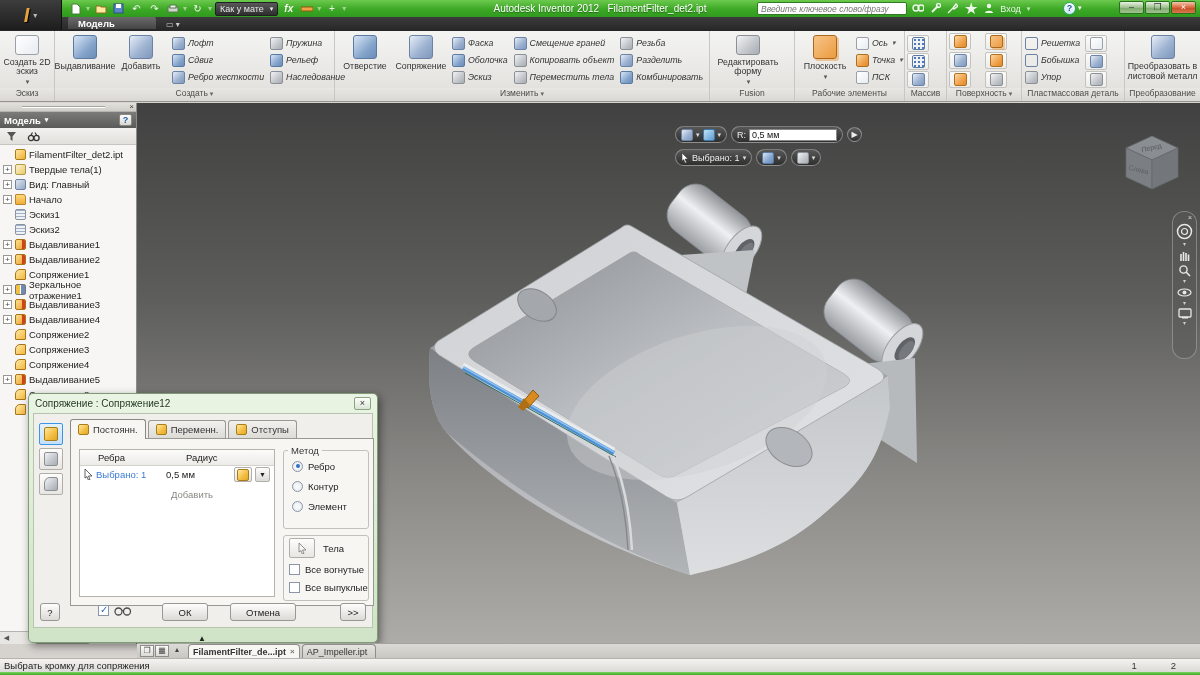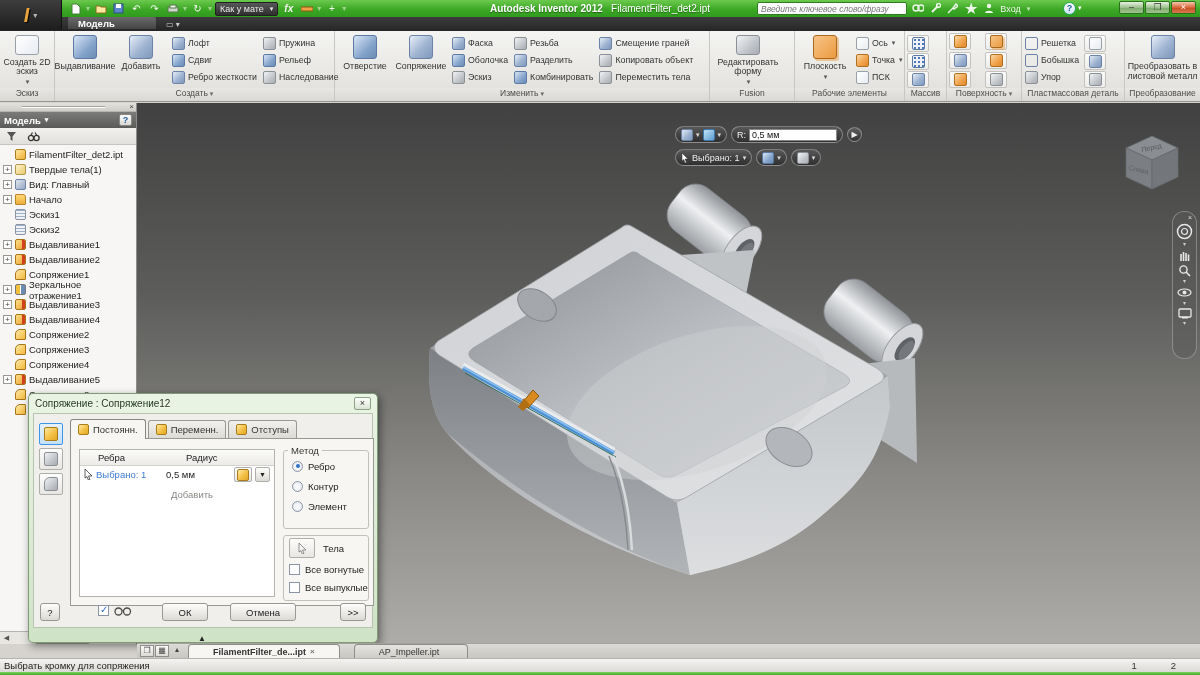--- a/index.html
+++ b/index.html
@@ -18,21 +18,21 @@
   .applogo .dd { color:#bbb; font-size:8px; margin-left:4px; }
   .qat { display:flex; align-items:center; gap:3px; margin-left:68px; height:17px; }
   .qbtn { width:15px; height:14px; display:flex; align-items:center; justify-content:center;
     color:#f2f6ee; font-size:10px; line-height:10px; }
   .qbtn svg { display:block; }
   .qsep { color:#9fd48e; font-size:8px; }
   .combo { height:14px; background:linear-gradient(#585858,#2e2e2e); border:1px solid #1f1f1f;
     border-radius:2px; color:#e8e8e8; font-size:9px; padding:0 4px; display:flex; align-items:center; gap:6px; }
   .title-text { position:absolute; left:0; right:0; text-align:center; color:#fff; font-size:10px;
     text-shadow:0 1px 1px rgba(0,0,0,.4); pointer-events:none; }
-  .title-text b { font-weight:bold; }
+  .title-text b { font-weight:normal; }
   .tsearch { position:absolute; left:757px; top:2px; width:150px; height:13px; background:#fff;
     border:1px solid #2f7a22; border-radius:2px; font-size:8.5px; font-style:italic; color:#888;
     padding:0 3px; font-family:"Liberation Sans", sans-serif; }
   .ticons { position:absolute; left:912px; top:1px; display:flex; align-items:center; gap:6px; height:15px; }
   .ticon { color:#eef5ea; }
   .signin { color:#f2f7ee; font-size:9px; }
   .helpbtn { position:absolute; left:1063px; top:1px; width:26px; height:14px; display:flex;
     align-items:center; gap:2px; color:#fff; font-size:10px; }
   .helpbtn .q { width:13px; height:13px; border-radius:50%; background:linear-gradient(#fefefe,#cfe3f7);
     color:#1f5c9e; font-weight:bold; font-size:9px; display:flex; align-items:center; justify-content:center;
@@ -56,21 +56,21 @@
     background:linear-gradient(#f4f4f2,#e6e5e2 70%,#dddcd8); border-bottom:1px solid #979590; }
   .rgroup { position:absolute; top:0; height:57px; border-right:1px solid #c9c7c3; }
   .rlabel { position:absolute; top:57px; height:13px; left:0; right:0; text-align:center;
     font-size:8.5px; color:#4e4c49; background:linear-gradient(#e8e7e4,#d9d8d4); border-right:1px solid #c9c7c3; }
   .rlabel.has-dd::after { content:" ▾"; font-size:7px; color:#6a6865; }
   .rbody { display:flex; height:57px; align-items:flex-start; padding:2px 2px 0 2px; gap:2px; }
   .rbig { width:56px; height:53px; display:flex; flex-direction:column; align-items:center;
     font-size:8.8px; color:#333; text-align:center; line-height:9.5px; border-radius:2px; }
   .rbig .bico { width:24px; height:24px; margin:2px 0 3px; border-radius:3px; }
   .rbig.wide { width:72px; }
-  .scol { display:flex; flex-direction:column; gap:1px; padding-top:2px; }
+  .scol { display:flex; flex-direction:column; gap:1px; padding-top:2px;font-style:italic; }
   .sbtn { height:16px; display:flex; align-items:center; gap:3px; font-size:8.8px; color:#333;
     padding:0 3px 0 1px; border-radius:2px; white-space:nowrap; }
   .sico { width:13px; height:13px; border-radius:2px; flex:none; }
   .ibtn { width:22px; height:17px; display:flex; align-items:center; justify-content:center;
     border:1px solid #c4c2be; border-radius:2px; background:linear-gradient(#fcfcfb,#ececea); }
   .ibtn .sico{ width:13px; height:13px; }
 
   
   .blu  { background:linear-gradient(135deg,#e7eef7,#9fb4d2 55%,#7e97bb); border:1px solid #6d83a6; }
   .blu2 { background:linear-gradient(135deg,#d9e6f5,#86a5cc 60%,#6a8cb6); border:1px solid #5b7aa3; }
@@ -204,22 +204,22 @@
     display:flex; align-items:center; justify-content:center; }
   .dgrip { position:absolute; left:50%; bottom:-1px; margin-left:-5px; color:#222; font-size:8px; }
 
   
   .doctabs { position:absolute; left:137px; top:643px; width:1063px; height:15px;
     background:linear-gradient(#dcdad6,#c9c7c2); border-top:1px solid #a5a39e; display:flex; align-items:flex-end; }
   .wbtns { display:flex; gap:1px; margin:0 4px 1px 3px; }
   .wbtn { width:14px; height:12px; border:1px solid #8f8d89; background:linear-gradient(#fbfbfa,#dcdad5);
     font-size:8px; line-height:10px; text-align:center; color:#444; }
   .dtab2 { height:14px; border:1px solid #8f8d89; border-bottom:none; border-radius:4px 4px 0 0;
-    background:linear-gradient(#e6e4e0,#cfcdc8); padding:0 24px; font-size:9px; color:#333;
-    display:flex; align-items:center; gap:4px; margin-right:14px;text-align:right; }
+    background:linear-gradient(#e6e4e0,#cfcdc8); padding:0 4px; font-size:9px; color:#333;
+    display:flex; align-items:center; gap:4px; margin-right:2px;text-align:right; }
   .dtab2.active { background:#f7f6f3; font-weight:bold; }
   .dtab2 .tx { font-size:8px; color:#777; }
   .statusbar { position:absolute; left:0; top:658px; width:1200px; height:14px;
     background:linear-gradient(#f4f3f1,#dcdad6); border-top:1px solid #b5b3ae; display:flex;
     align-items:center; font-size:9.5px; color:#222; padding:0 4px; }
   .statusbar .nums { margin-left:auto; display:flex; gap:34px; padding-right:20px; font-size:9.5px; color:#333; }
   .greenline { position:absolute; left:0; top:672px; width:1200px; height:3px;
     background:linear-gradient(#7ed45f,#3ca825); }
 </style>
 </head>
@@ -409,45 +409,45 @@
             <span>Оболочка</span>
           </div>
           <div class="sbtn">
             <span class="sico gry"></span>
             <span>Эскиз</span>
           </div>
           </div>
         <div class="scol">
 
           <div class="sbtn">
+            <span class="sico blu"></span>
+            <span>Смещение граней</span>
+          </div>
+          <div class="sbtn">
+            <span class="sico gry"></span>
+            <span>Копировать объект</span>
+          </div>
+          <div class="sbtn">
+            <span class="sico gry"></span>
+            <span>Переместить тела</span>
+          </div>
+          </div>
+        <div class="scol">
+
+          <div class="sbtn">
             <span class="sico gry"></span>
             <span>Резьба</span>
           </div>
           <div class="sbtn">
             <span class="sico blu"></span>
             <span>Разделить</span>
           </div>
           <div class="sbtn">
             <span class="sico blu2"></span>
             <span>Комбинировать</span>
-          </div>
-          </div>
-        <div class="scol">
-
-          <div class="sbtn">
-            <span class="sico blu"></span>
-            <span>Смещение граней</span>
-          </div>
-          <div class="sbtn">
-            <span class="sico gry"></span>
-            <span>Копировать объект</span>
-          </div>
-          <div class="sbtn">
-            <span class="sico gry"></span>
-            <span>Переместить тела</span>
           </div>
           </div>
       </div>
     </div>
     <div class="rlabel has-dd" style="left:335px;width:375px">Изменить</div>
 
     <div class="rgroup" style="left:710px;width:85px">
       <div class="rbody">
 
         <div class="rbig wide">

